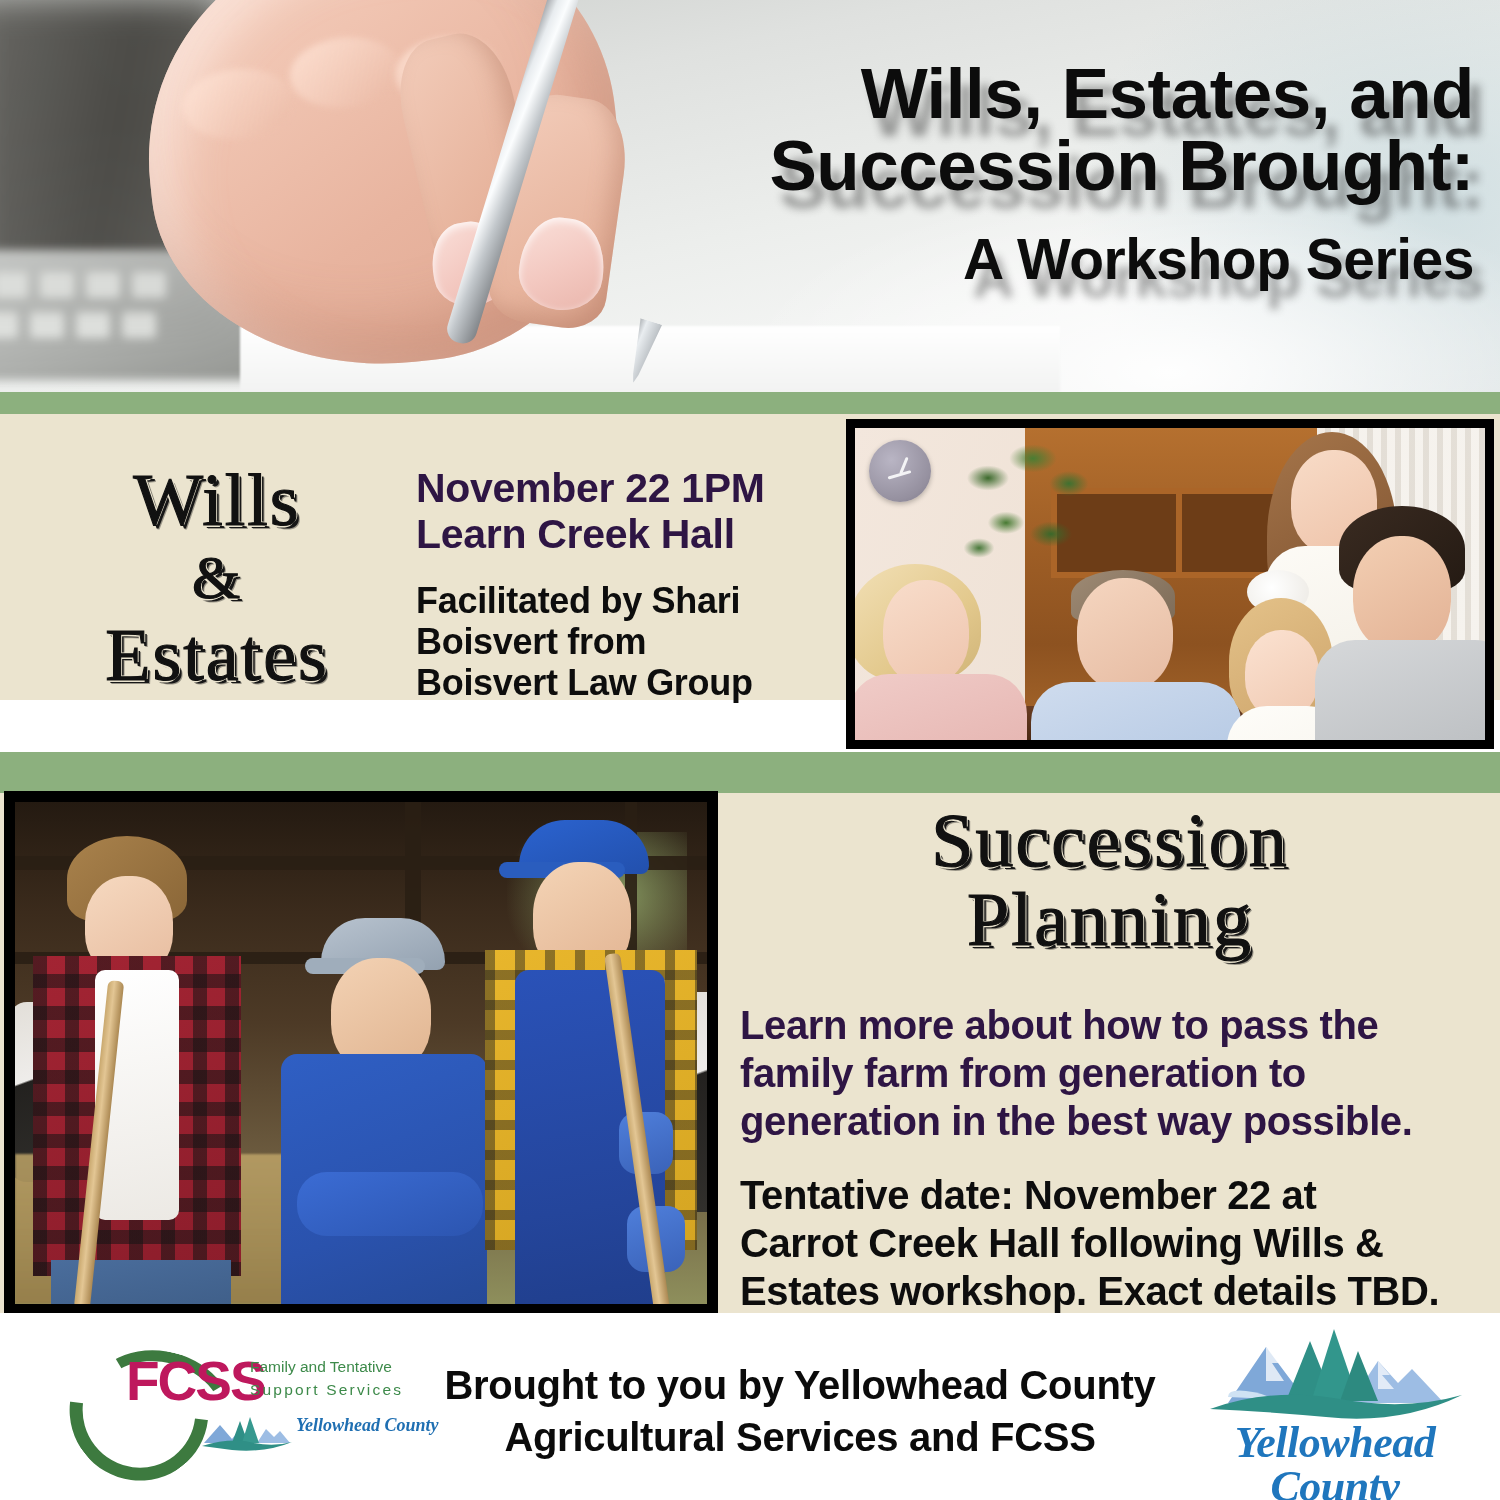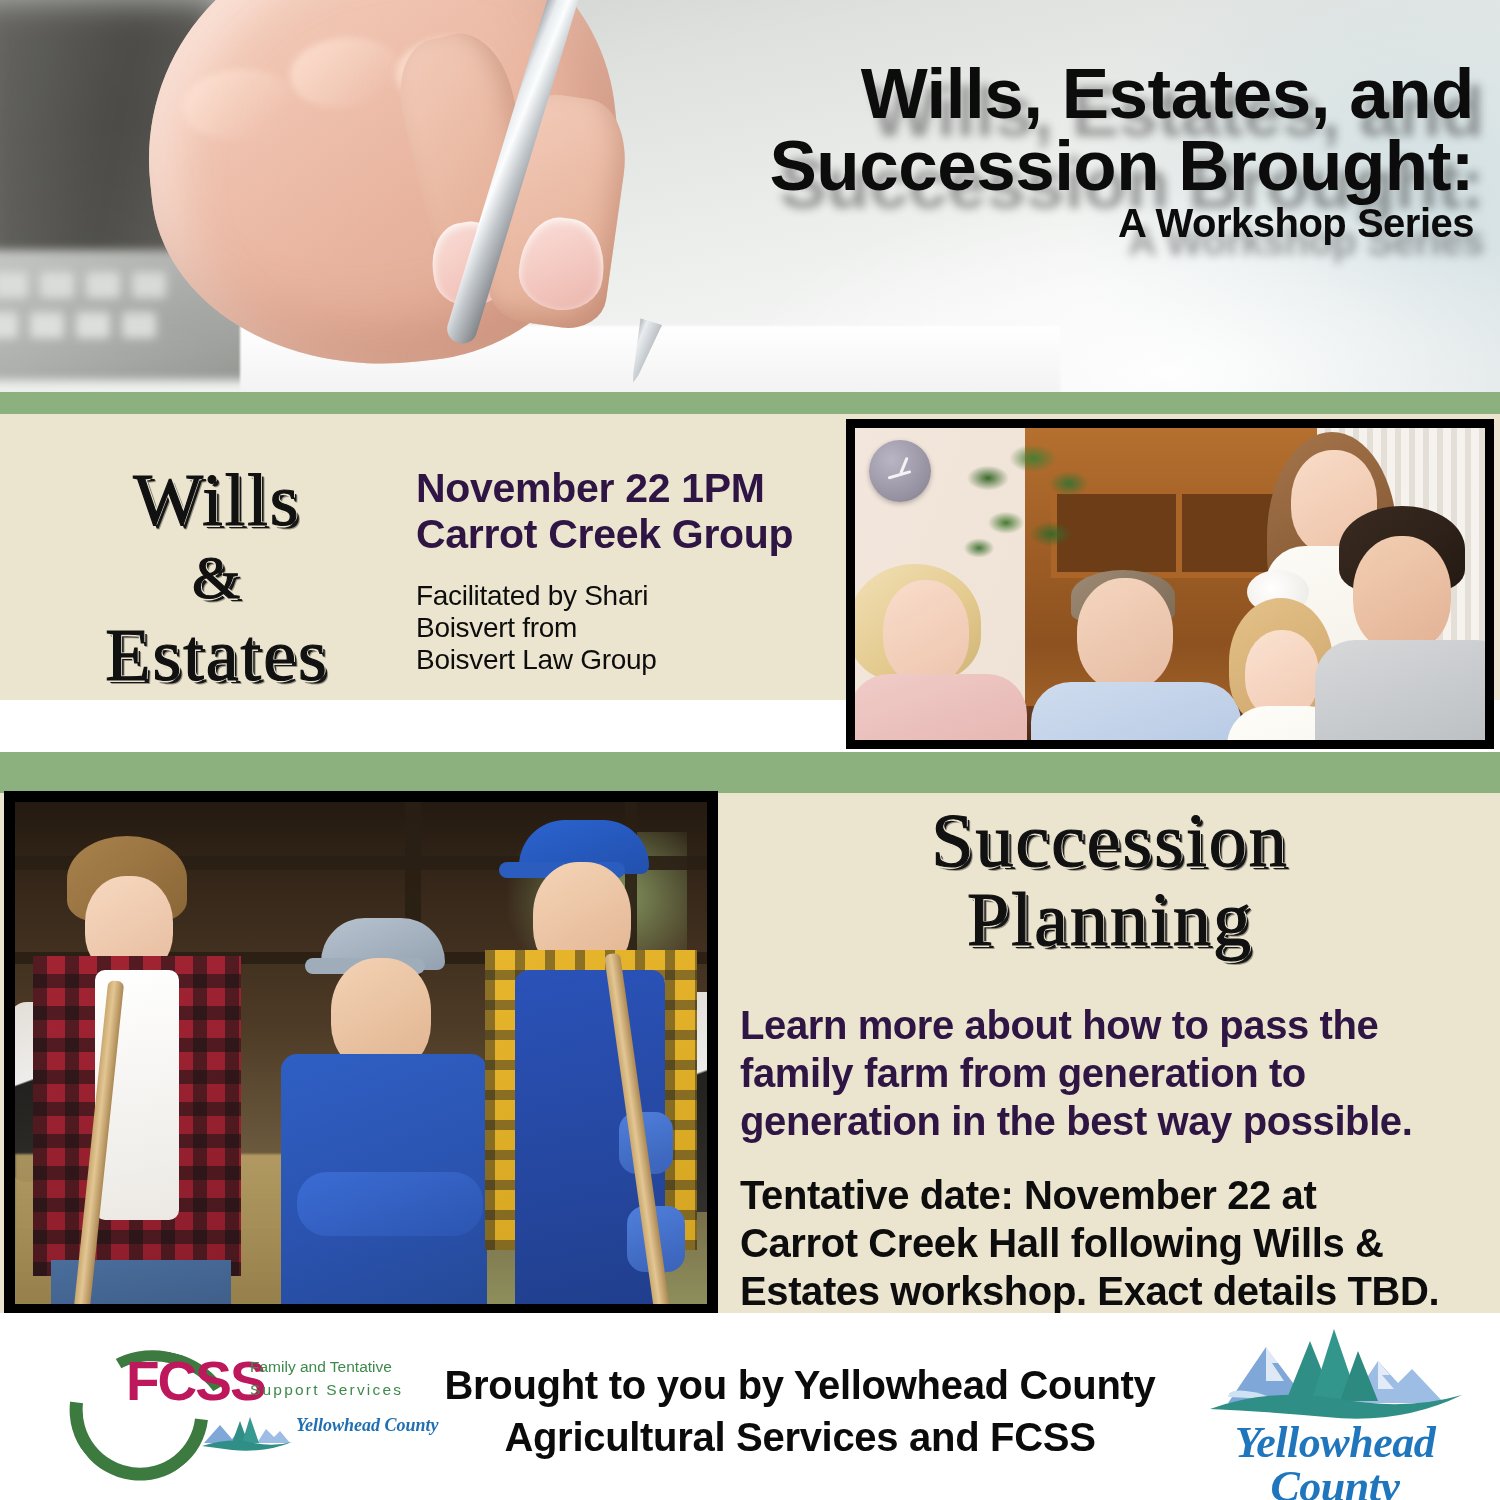--- a/index.html
+++ b/index.html
@@ -126,21 +126,21 @@
     width: 760px;
     text-align: right;
     font-family: "Liberation Sans", sans-serif;
     font-weight: bold;
     color: #0c0c0c;
     line-height: 1.02;
     letter-spacing: -0.5px;
     text-shadow: 10px 18px 9px rgba(40,40,40,0.42);
   }
   .hero-title .l1, .hero-title .l2 { font-size: 71px; display: block; }
-  .hero-title .l3 { font-size: 40px; display: block; margin-top: 0; }
+  .hero-title .l3 { font-size: 57px; display: block; margin-top: 27px; }
 
   
   .band-green {
     position: absolute;
     left: 0;
     width: 1500px;
     background: #8cb07e;
   }
   .band-green.top    { top: 392px; height: 22px; }
   .band-green.middle { top: 752px; height: 41px; }
@@ -180,22 +180,22 @@
   }
   .wills-when {
     font-weight: bold;
     font-size: 41px;
     line-height: 1.12;
     color: #2e1544;
     letter-spacing: -0.3px;
   }
   .wills-fac {
     margin-top: 22px;
-    font-weight: normal;
-    font-size: 28px;
+    font-weight: bold;
+    font-size: 36px;
     line-height: 1.14;
     color: #0d0d0d;
     letter-spacing: -0.3px;
   }
 
   .photo-family {
     position: absolute;
     left: 846px; top: 5px;
     width: 648px; height: 330px;
     border: 9px solid #000000;
@@ -536,21 +536,21 @@
 
     <div class="wills-head">
       <div>Wills</div>
       <div class="amp">&amp;</div>
       <div>Estates</div>
     </div>
 
     <div class="wills-info">
       <div class="wills-when">
         <div>November 22  1PM</div>
-        <div>Carrot Creek Group</div>
+        <div>Learn Creek Hall</div>
       </div>
       <div class="wills-fac">
         <div>Facilitated by Shari</div>
         <div>Boisvert from</div>
         <div>Boisvert Law Group</div>
       </div>
     </div>
 
     <div class="photo-family">
       <div class="pf-wall"></div>

